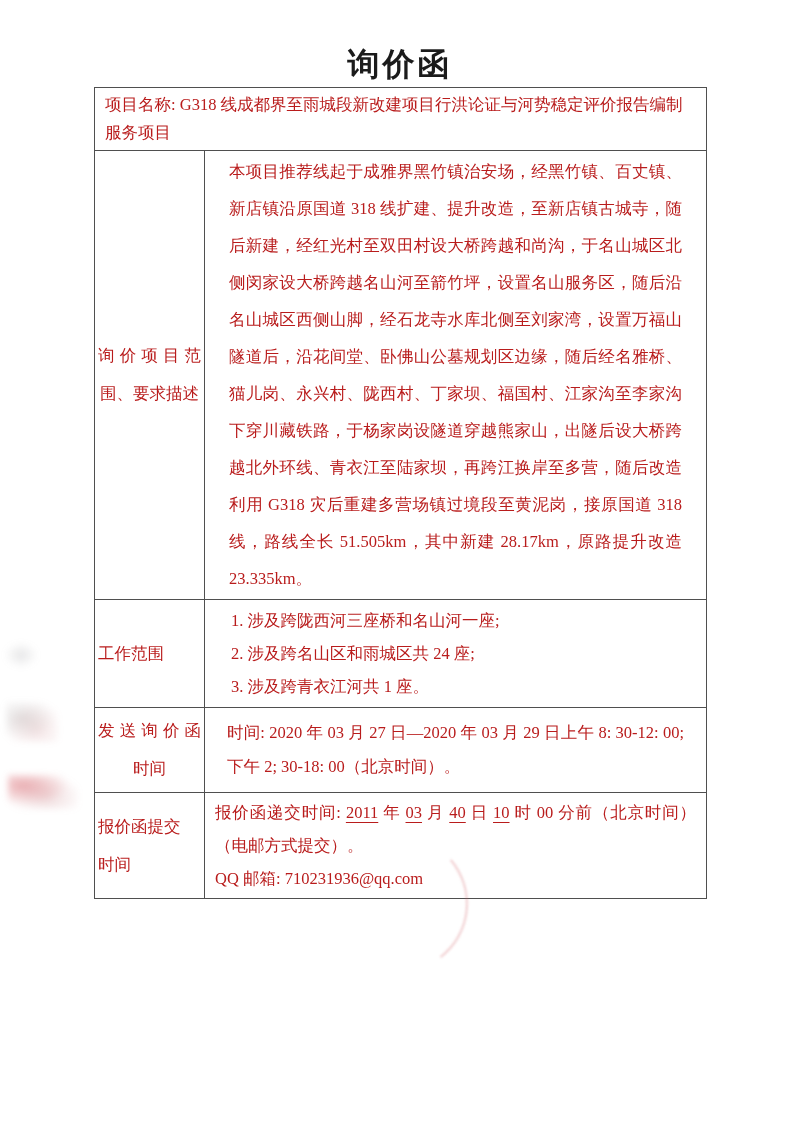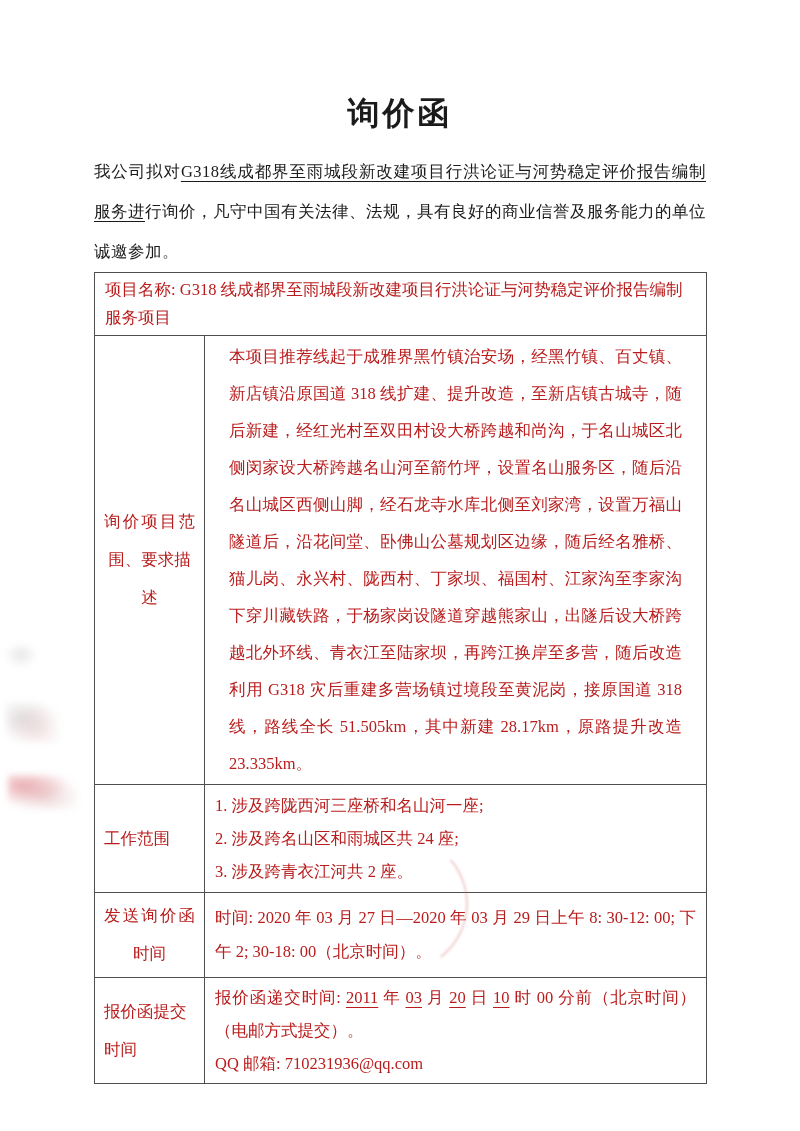--- a/index.html
+++ b/index.html
@@ -3,46 +3,46 @@
 <meta charset="utf-8">
 <style>
   html,body{margin:0;padding:0;}
   body{
     width:800px;height:1131px;background:#ffffff;
     font-family:"Liberation Serif","DejaVu Serif",serif;
     color:#1b1b1b;position:relative;overflow:hidden;
   }
   .page{position:absolute;inset:0;}
   .doc-title{
-    margin:92px 0 0 0;text-align:center;
+    margin:43px 0 0 0;text-align:center;
     font-size:32px;font-weight:bold;letter-spacing:3px;
   }
   .intro{
     margin:16px auto 0 auto;width:612px;
     font-size:16.5px;line-height:40px;text-align:justify;
     letter-spacing:0.5px;
   }
   .u{text-decoration:underline;text-underline-offset:4px;}
   .tbl-wrap{margin:0 auto;width:612px;}
   table.inquiry{
     border-collapse:collapse;width:612px;table-layout:fixed;
     font-size:16.5px;color:#b91c1c;
   }
   td{border:1px solid #4f4f4f;vertical-align:middle;overflow:hidden;}
   .row-project td{line-height:28px;padding:3px 10px;}
   .row-party td{line-height:28px;padding:6px 10px;}
   .row-contact td{line-height:26px;padding:4px 10px;}
-  .lbl{padding:4px 9px;}
+  .lbl{padding:4px 3px;}
   .lbl-line{width:100%;line-height:38px;text-align:center;}
   .just{text-align:justify;text-align-last:justify;}
   .ctr{text-align:left;}
   .desc-cell{line-height:37px;text-align:justify;padding:2px 24px;}
-  .work-cell{line-height:33px;padding:4px 10px;}
+  .work-cell{line-height:33px;padding:4px 26px;}
   .work-cell div{white-space:nowrap;}
-  .send-cell{line-height:34px;padding:2px 10px;text-align:justify;}
+  .send-cell{line-height:34px;padding:2px 22px;text-align:justify;}
   .submit-cell{line-height:33px;padding:3px 10px;}
   .submit-cell .para{text-align:justify;}
   
   .smudge{position:absolute;filter:blur(3px);pointer-events:none;}
   .smudge-1{left:4px;top:642px;width:34px;height:26px;
     background:radial-gradient(ellipse at center,rgba(120,120,125,0.18),rgba(120,120,125,0) 70%);}
   .smudge-2{left:6px;top:702px;width:52px;height:40px;
     background:radial-gradient(ellipse at 30% 40%,rgba(130,115,115,0.22),rgba(130,115,115,0) 65%),
                radial-gradient(ellipse at 60% 70%,rgba(190,90,95,0.15),rgba(190,90,95,0) 70%);}
   .smudge-3{left:8px;top:775px;width:70px;height:34px;
@@ -54,21 +54,20 @@
     border-radius:50%;transform:rotate(6deg);filter:blur(1px);pointer-events:none;
   }
 </style>
 </head>
 <body>
 
 <div class="page">
 
   <h1 class="doc-title">询价函</h1>
 
-  <p class="intro"><span>我公司拟对</span><span class="u">G318线成都界至雨城段新改建项目行洪论证与河势稳定评价报告编制服务进</span><span>行询价，凡守中国有关法律、法规，具有良好的商业信誉及服务能力的单位诚邀参加。</span></p>
 
   <div class="tbl-wrap">
     <table class="inquiry">
       <colgroup>
         <col style="width:110px">
           <col style="width:205px">
           <col style="width:96px">
           <col style="width:201px">
       </colgroup>
 
@@ -85,39 +84,39 @@
           <div class="lbl-line">围、要求描述</div>
         </td>
         <td colspan="3" class="desc-cell">本项目推荐线起于成雅界黑竹镇治安场，经黑竹镇、百丈镇、新店镇沿原国道 318 线扩建、提升改造，至新店镇古城寺，随后新建，经红光村至双田村设大桥跨越和尚沟，于名山城区北侧闵家设大桥跨越名山河至箭竹坪，设置名山服务区，随后沿名山城区西侧山脚，经石龙寺水库北侧至刘家湾，设置万福山隧道后，沿花间堂、卧佛山公墓规划区边缘，随后经名雅桥、猫儿岗、永兴村、陇西村、丁家坝、福国村、江家沟至李家沟下穿川藏铁路，于杨家岗设隧道穿越熊家山，出隧后设大桥跨越北外环线、青衣江至陆家坝，再跨江换岸至多营，随后改造利用 G318 灾后重建多营场镇过境段至黄泥岗，接原国道 318 线，路线全长 51.505km，其中新建 28.17km，原路提升改造 23.335km。</td>
       </tr>
 
       <tr>
         <td class="lbl">工作范围</td>
         <td colspan="3" class="work-cell">
           <div>1. 涉及跨陇西河三座桥和名山河一座;</div>
           <div>2. 涉及跨名山区和雨城区共 24 座;</div>
-          <div>3. 涉及跨青衣江河共 2 座。</div>
+          <div>3. 涉及跨青衣江河共 1 座。</div>
         </td>
       </tr>
 
       <tr>
         <td class="lbl">
           <div class="lbl-line just">发送询价函</div>
           <div class="lbl-line">时间</div>
         </td>
         <td colspan="3" class="send-cell">时间: 2020 年 03 月 27 日—2020 年 03 月 29 日上午 8: 30-12: 00; 下午 2; 30-18: 00（北京时间）。</td>
       </tr>
 
       <tr>
         <td class="lbl">
           <div class="lbl-line ctr">报价函提交</div>
           <div class="lbl-line ctr">时间</div>
         </td>
         <td colspan="3" class="submit-cell">
-          <div class="para"><span>报价函递交时间: </span><span class="u">2011</span><span> 年 </span><span class="u">03</span><span> 月 </span><span class="u">20</span><span> 日 </span><span class="u">10</span><span> 时 00 分前（北京时间）（电邮方式提交）。</span></div>
+          <div class="para"><span>报价函递交时间: </span><span class="u">2011</span><span> 年 </span><span class="u">03</span><span> 月 </span><span class="u">40</span><span> 日 </span><span class="u">10</span><span> 时 00 分前（北京时间）（电邮方式提交）。</span></div>
           <div><span>QQ 邮箱: </span><span>710231936@qq.com</span></div>
         </td>
       </tr>
     </tbody>
       </table>
   </div>
 
   <div class="smudge smudge-1"></div>
   <div class="smudge smudge-2"></div>
   <div class="smudge smudge-3"></div>

